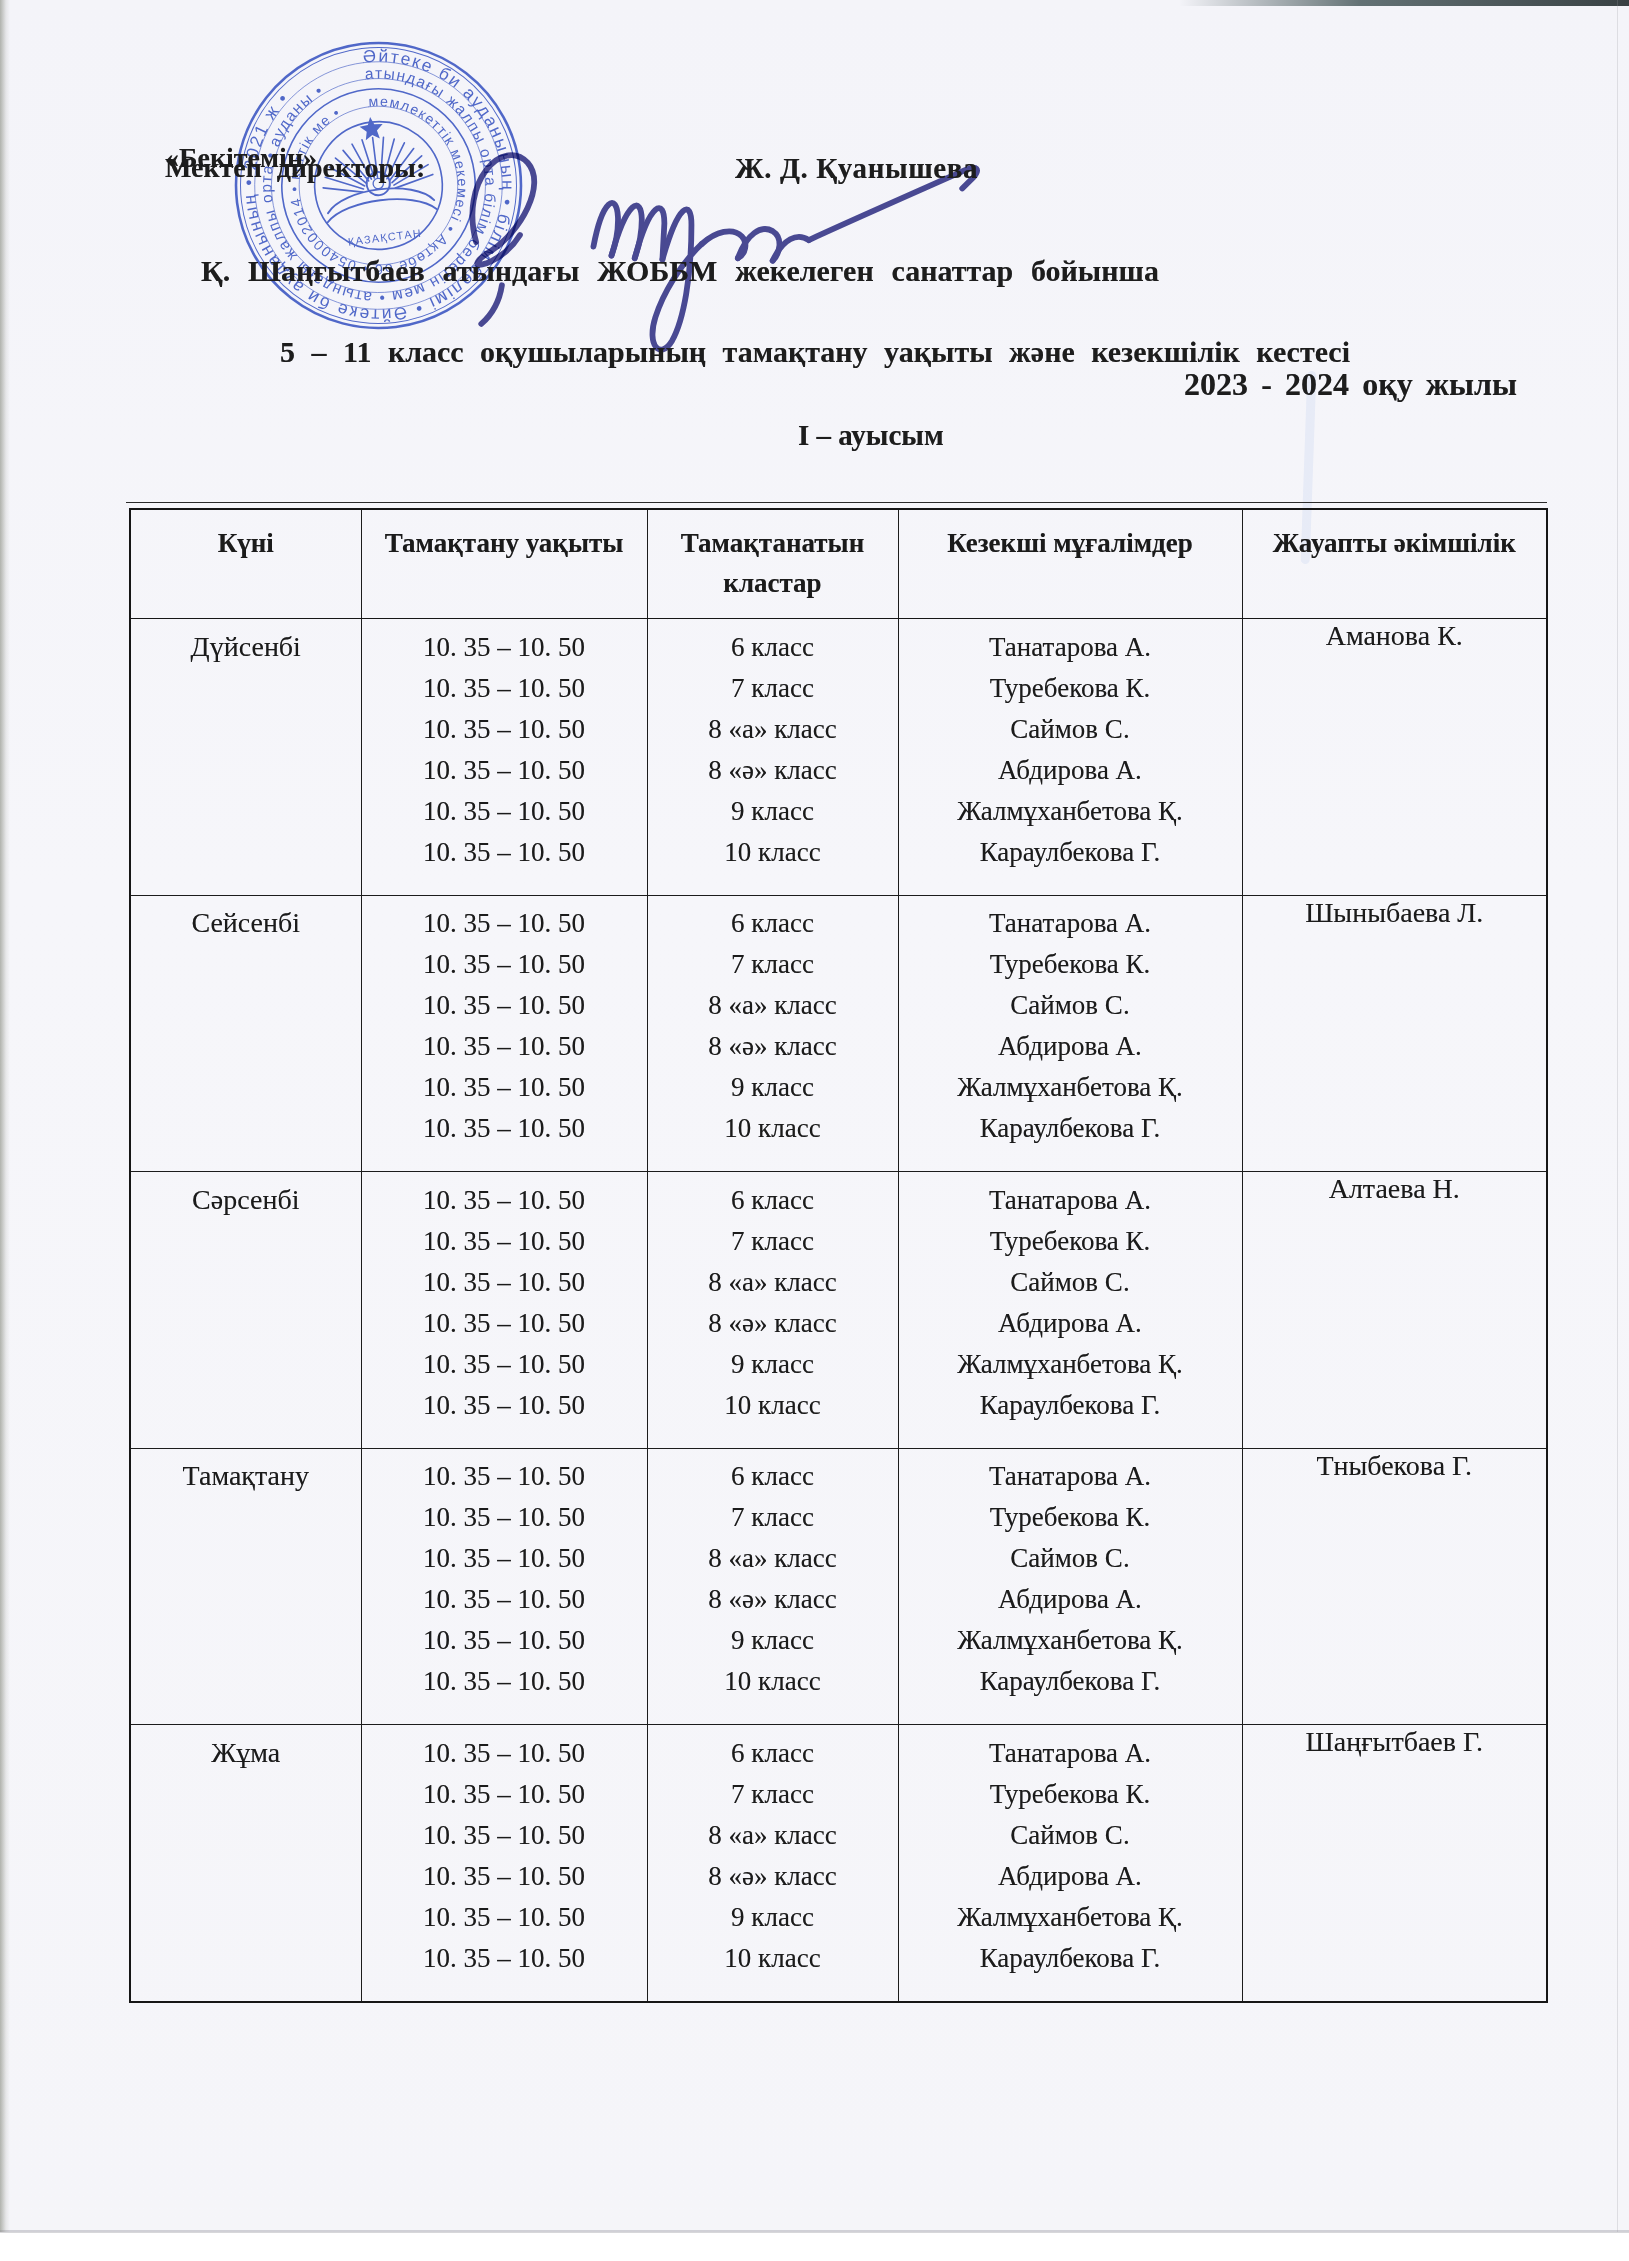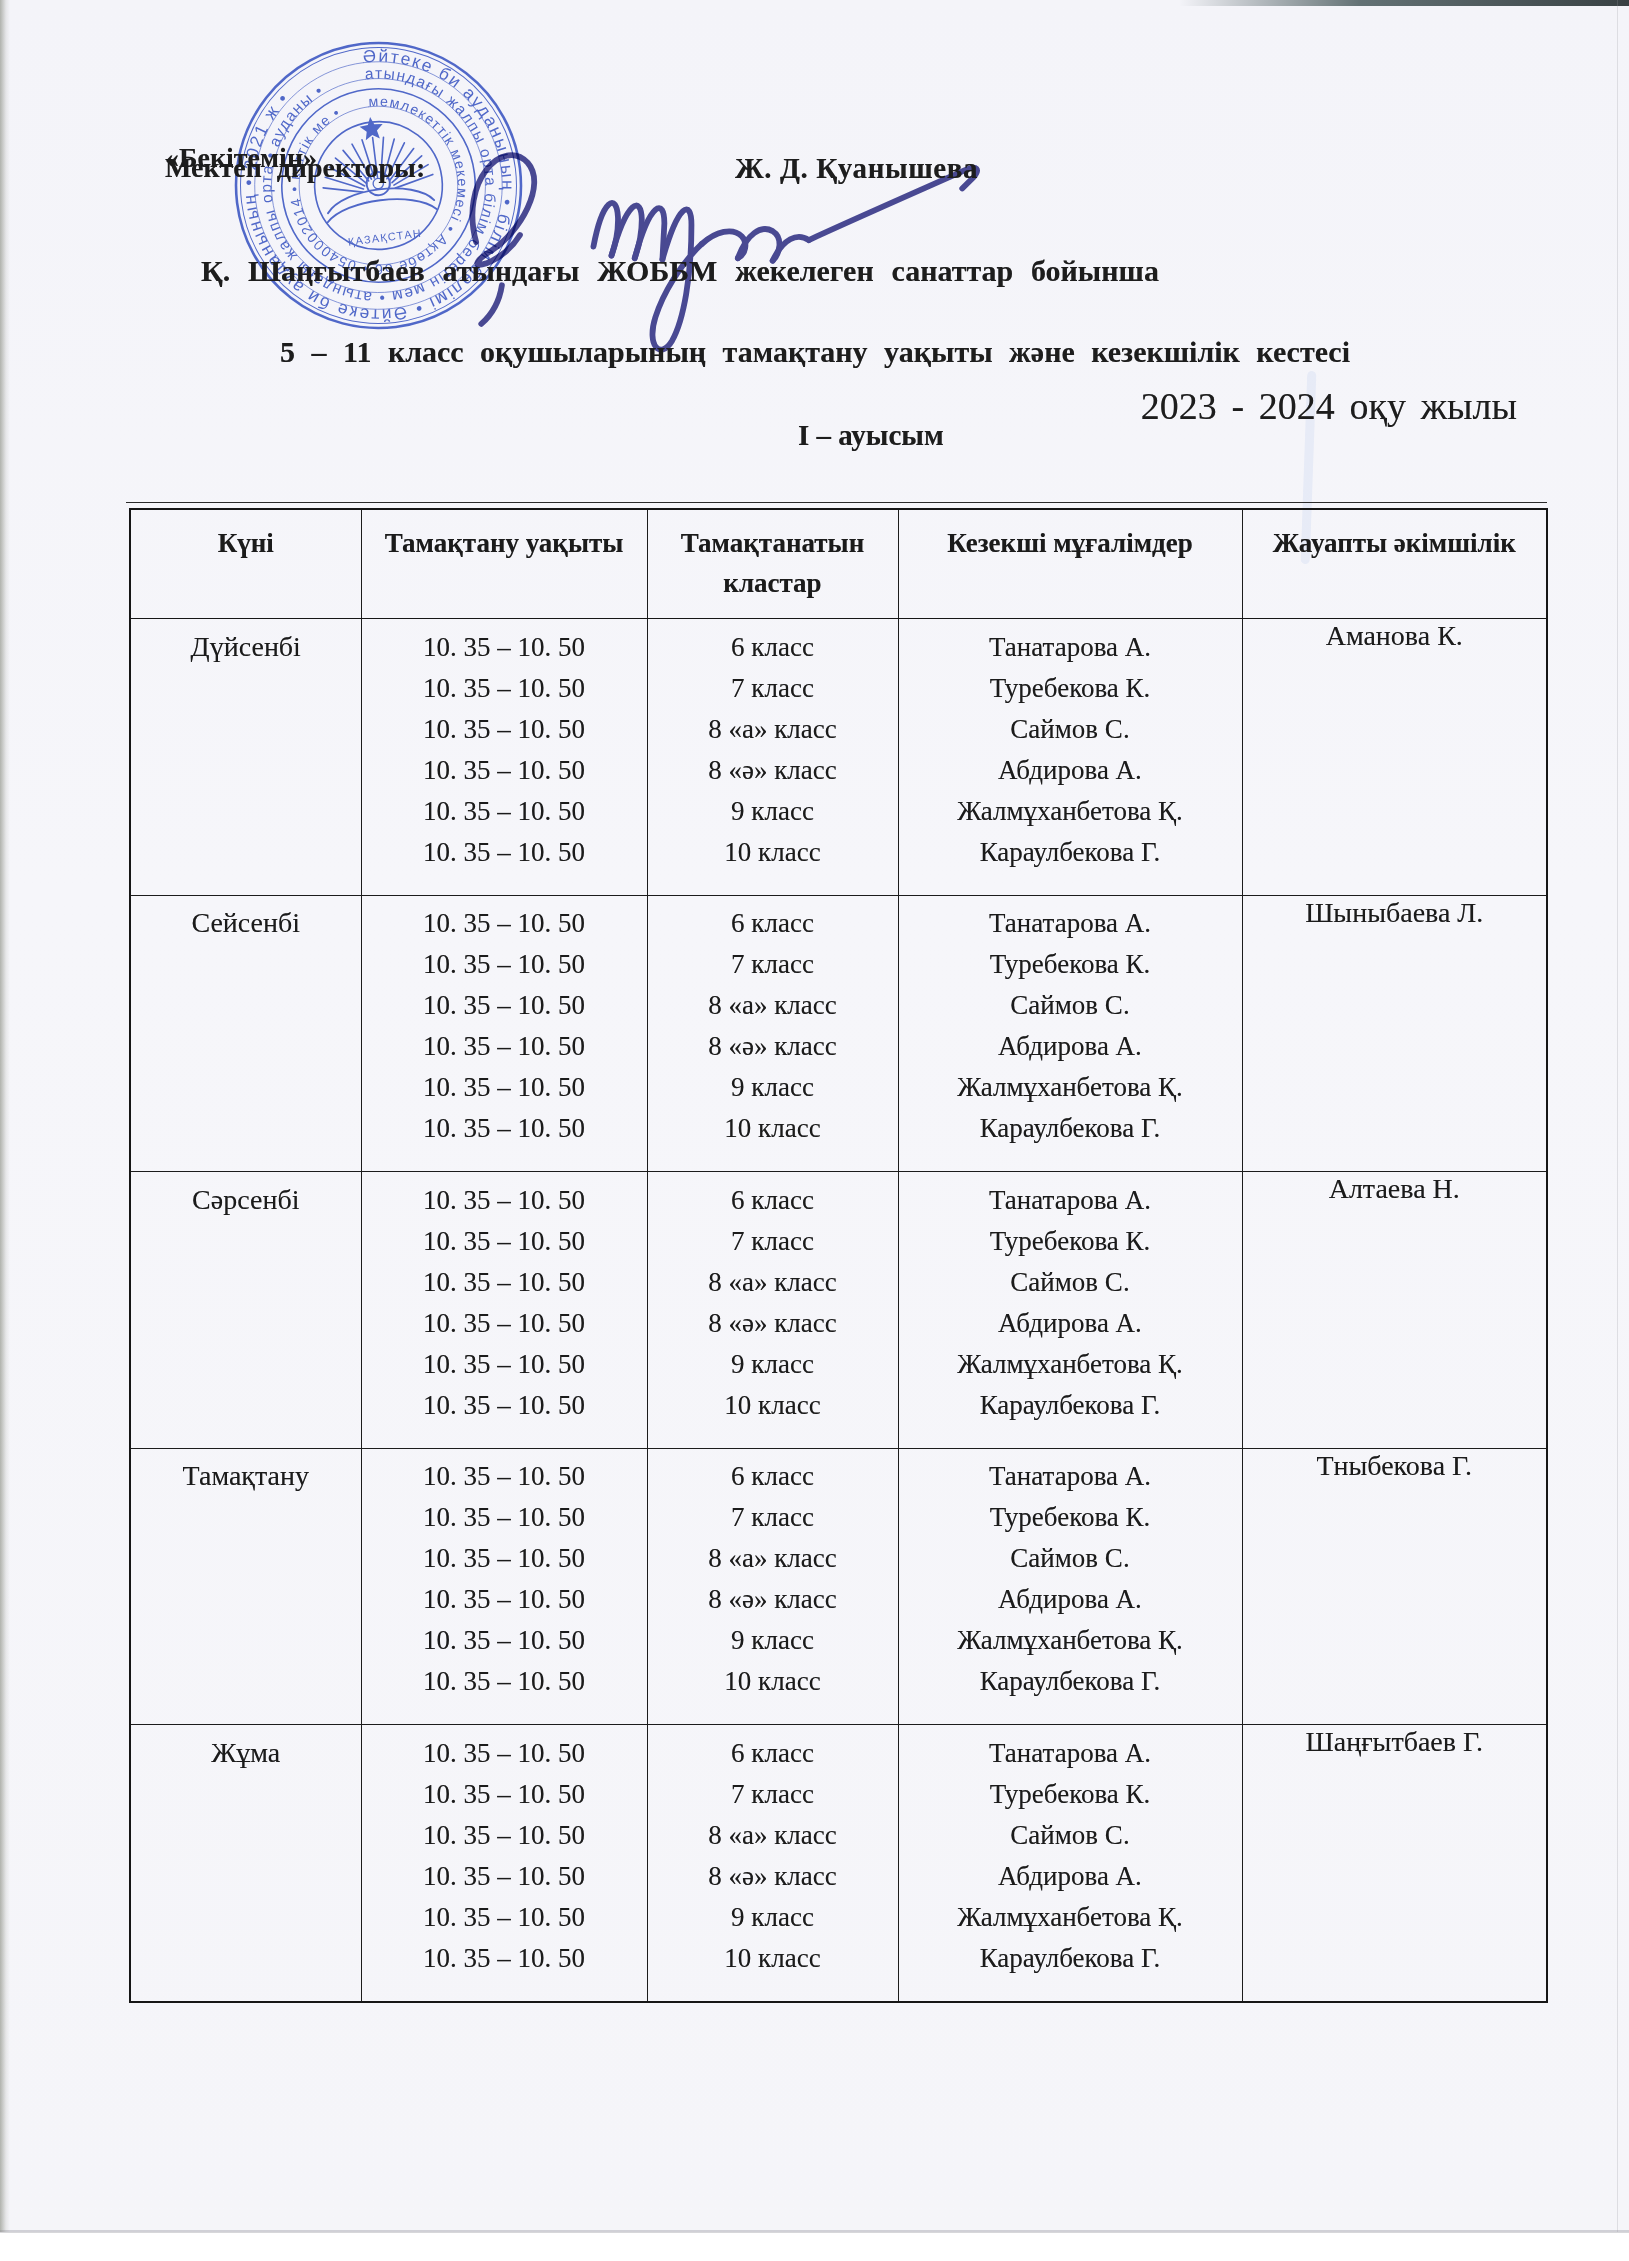--- a/index.html
+++ b/index.html
@@ -32,21 +32,21 @@
     position:absolute;left:1304px;top:371px;width:9px;height:193px;
     background:rgba(110,150,230,.10);border-radius:6.4px;transform:rotate(2deg);
   }
   .scan-text{position:absolute;white-space:nowrap;
     text-shadow:0 0 0.6px rgba(20,20,20,.45);}
   .approve{left:165px;top:106px;font-size:28px;font-weight:bold;margin-top:36px;}
   .director{left:165px;top:152px;font-size:28px;font-weight:bold;word-spacing:7.7px;}
   .dirname{left:735px;top:152px;font-size:29px;font-weight:bold;letter-spacing:0.6px;}
   .title1{left:0;top:254px;width:1360px;text-align:center;font-size:30px;font-weight:bold;word-spacing:10.3px;}
   .title2{left:0;top:308px;width:1630px;text-align:center;font-size:30px;font-weight:bold;word-spacing:9px;margin-top:27px;}
-  .year{top:384px;right:113px;left:auto;font-size:38px;font-weight:normal;word-spacing:5.2px;}
+  .year{top:366px;right:113px;left:auto;font-size:32px;font-weight:bold;word-spacing:5.2px;}
   .shift{left:798px;top:419px;font-size:29px;font-weight:bold;}
 
   table.schedule{
     position:absolute;left:129px;top:508px;width:1416px;
     border-collapse:collapse;table-layout:fixed;
     font-size:27px;color:#1b1b1b;padding-left:32px;
   }
   table.schedule td,table.schedule th{
     border:1.3px solid #1c1c1c;overflow:hidden;
     text-shadow:0 0 0.6px rgba(20,20,20,.4);

